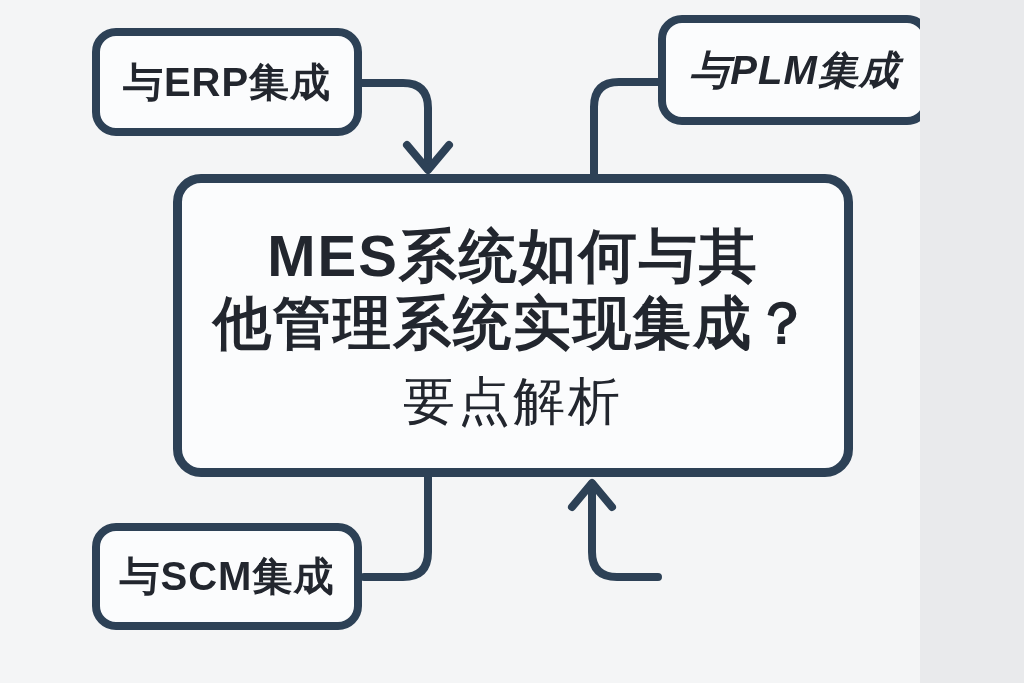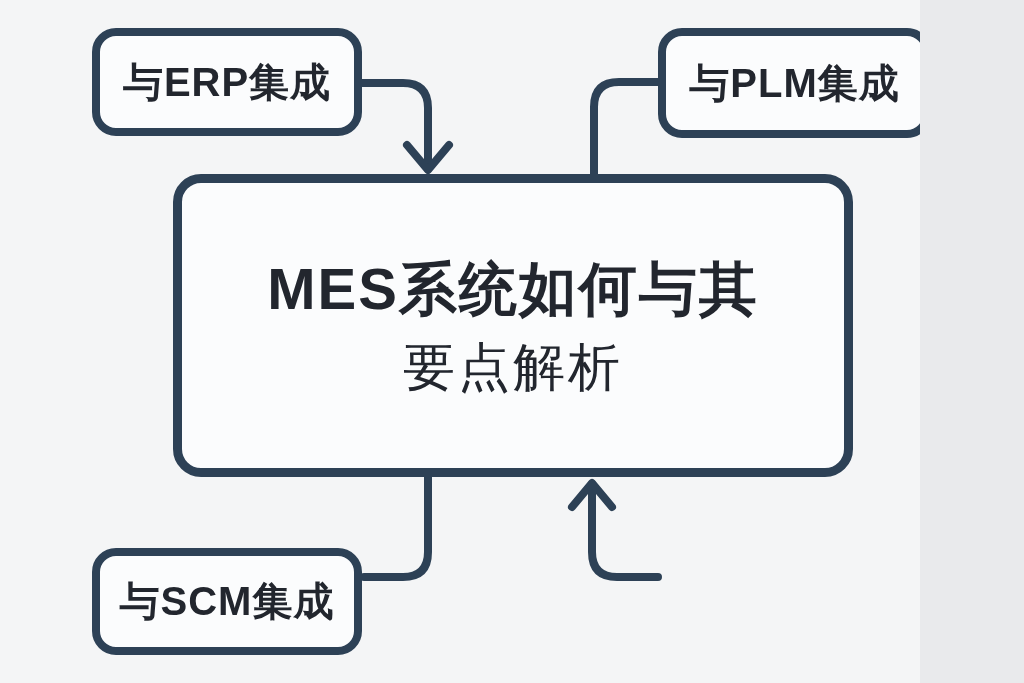--- a/index.html
+++ b/index.html
@@ -35,22 +35,22 @@
     align-items: center;
     justify-content: center;
   }
   .node-label {
     font-size: 40px;
     font-weight: 700;
     letter-spacing: 1px;
     white-space: nowrap;
   }
   .node-erp { left: 92px;  top: 28px;  width: 270px; height: 108px; }
-  .node-plm { left: 658px; top: 28px;  width: 273px; height: 110px; }
-  .node-scm { left: 92px;  top: 548px; width: 270px; height: 107px; }
+  .node-plm { left: 658px; top: 15px;  width: 273px; height: 110px; font-style: italic; }
+  .node-scm { left: 92px;  top: 523px; width: 270px; height: 107px; }
   .node-qms { left: 660px; top: 523px; width: 272px; height: 109px; }
   .node-center {
     left: 173px;
     top: 174px;
     width: 680px;
     height: 303px;
     border-width: 9px;
     border-radius: 28px;
     flex-direction: column;
   }
@@ -91,20 +91,21 @@
   <div class="node node-erp">
     <span class="node-label">与ERP集成</span>
   </div>
 
   <div class="node node-plm">
     <span class="node-label">与PLM集成</span>
   </div>
 
   <div class="node node-center">
     <div class="center-line">MES系统如何与其</div>
+    <div class="center-line">他管理系统实现集成？</div>
     <div class="center-subline">要点解析</div>
   </div>
 
   <div class="node node-scm">
     <span class="node-label">与SCM集成</span>
   </div>
 
 
 </div>
 

